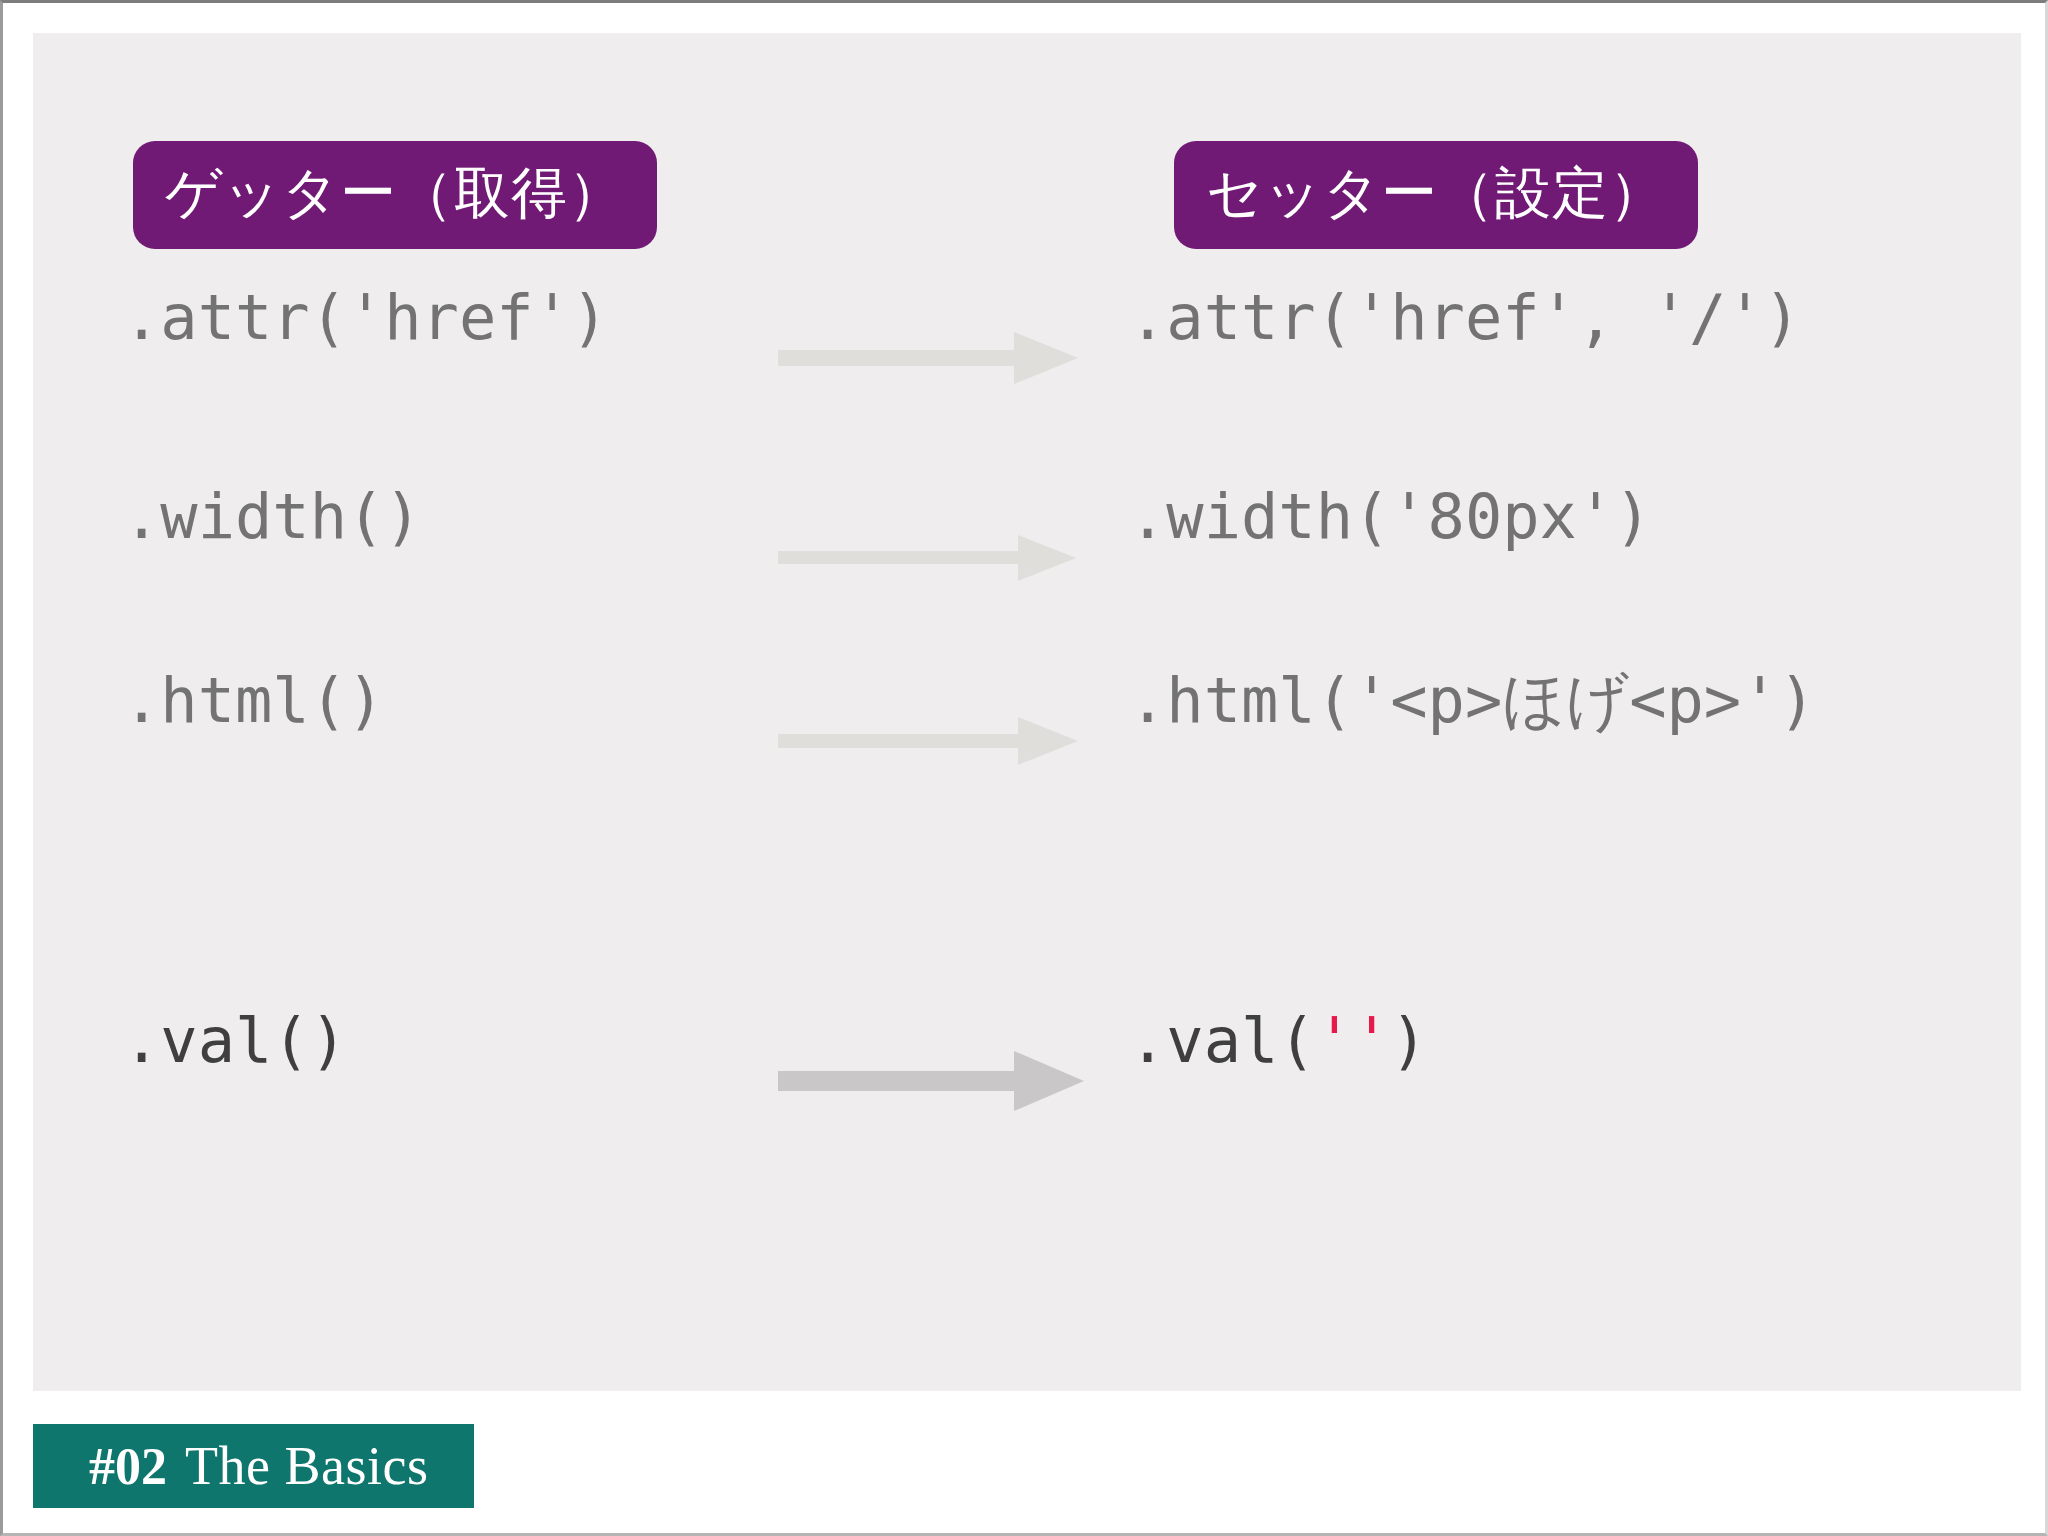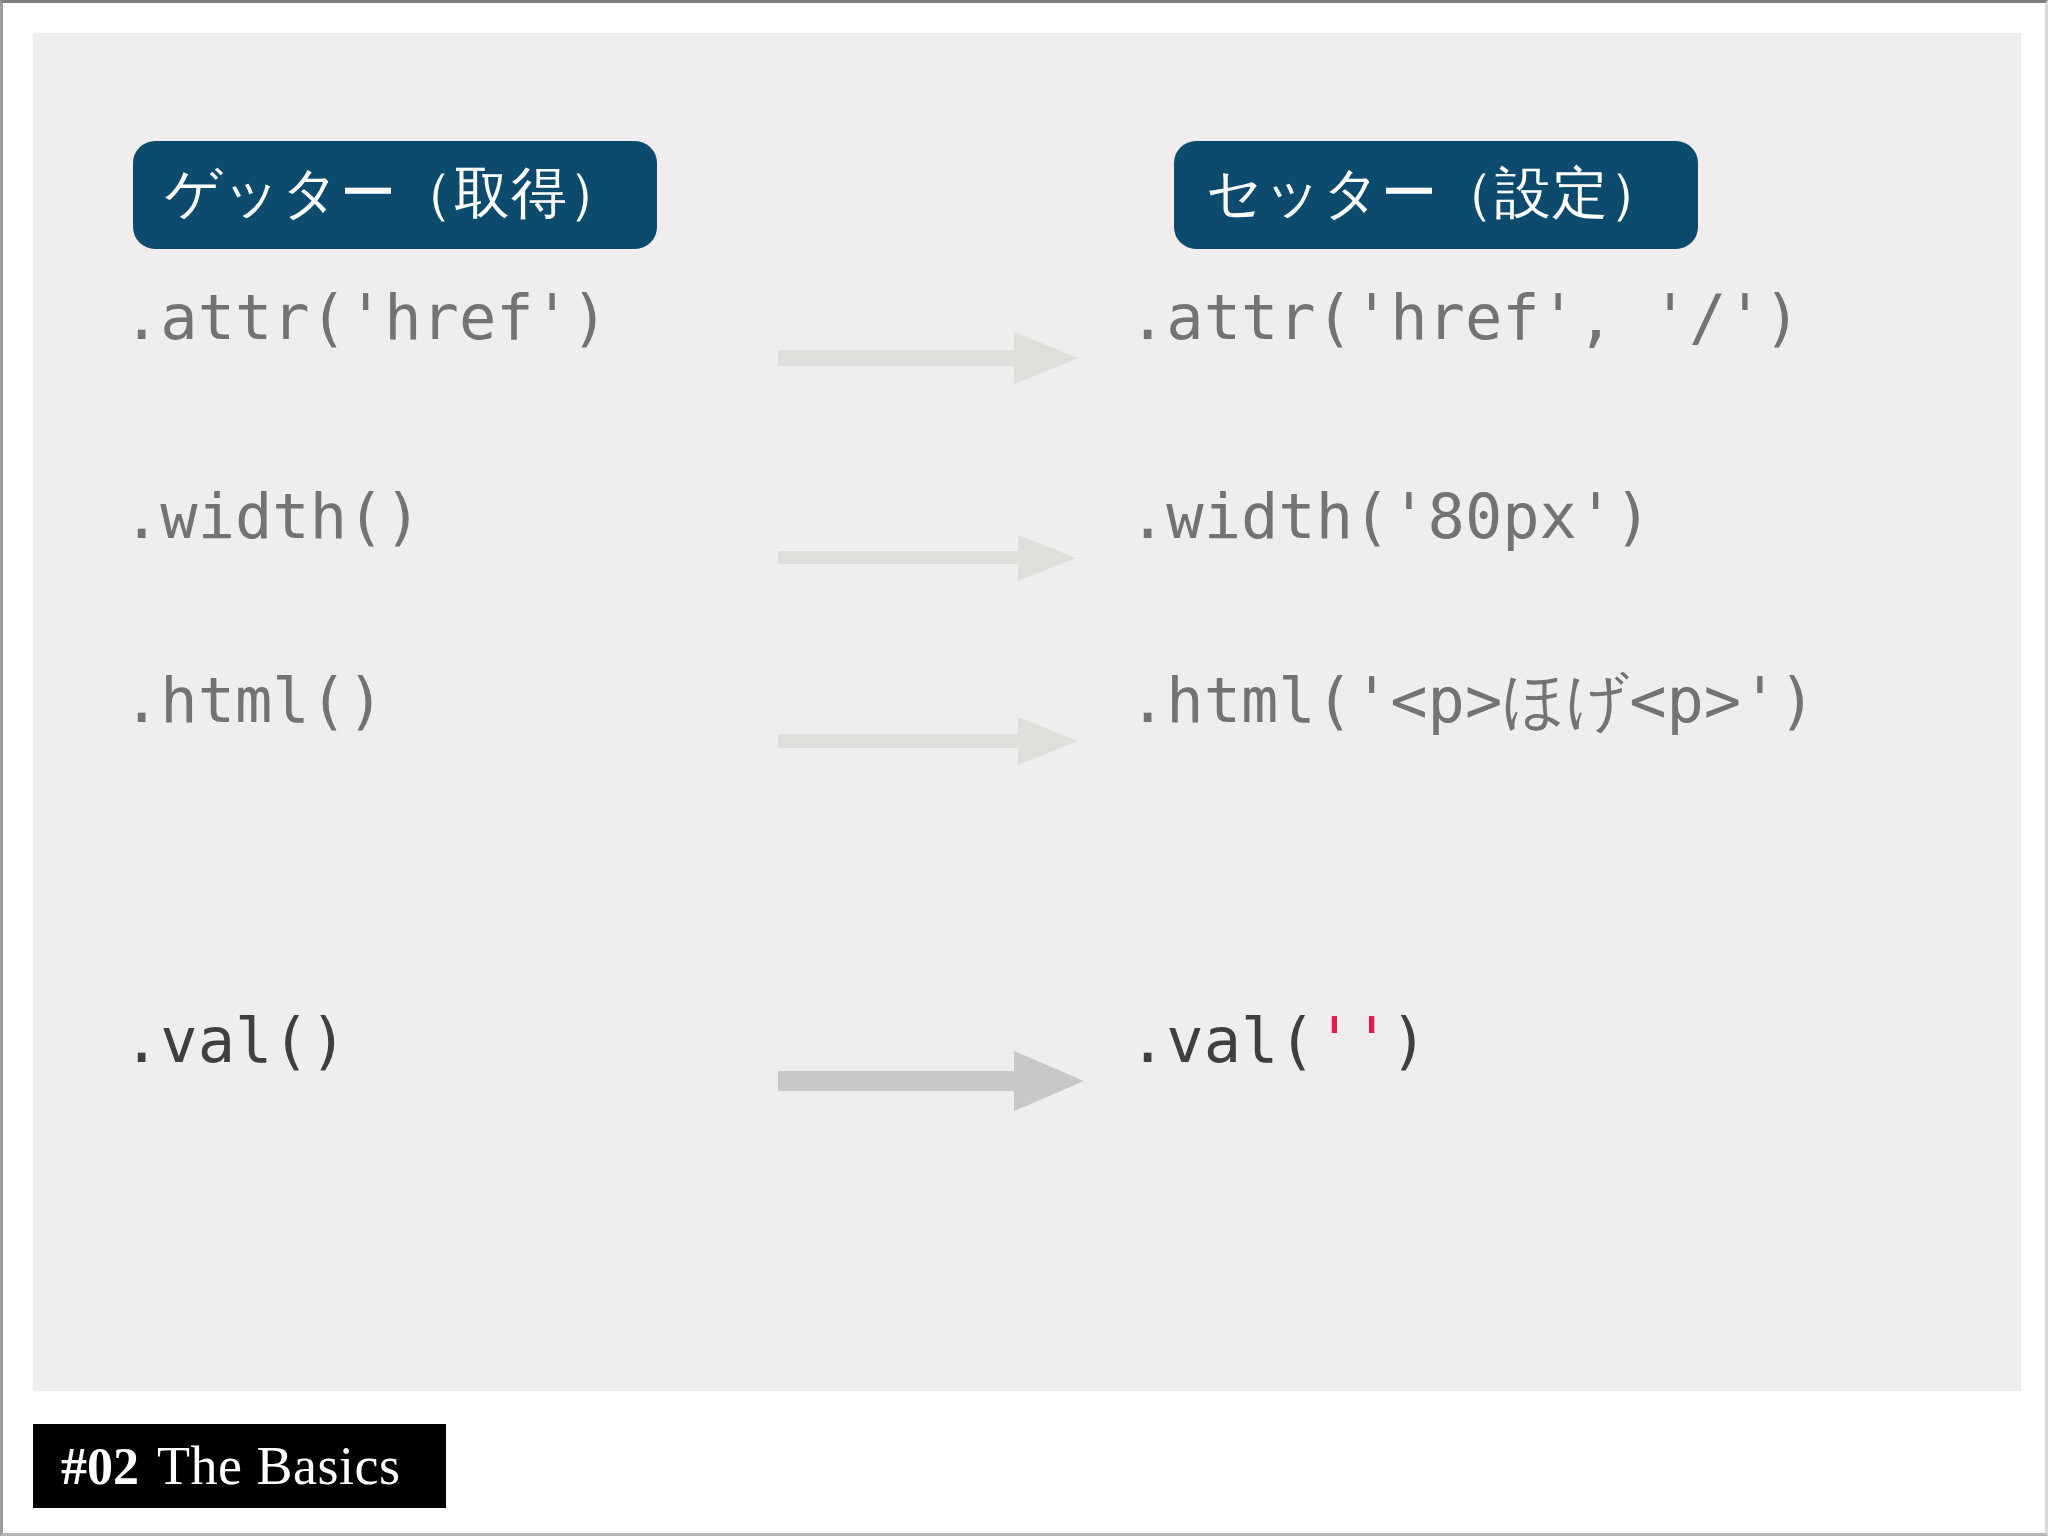--- a/index.html
+++ b/index.html
@@ -31,21 +31,21 @@
     position: absolute;
     left: 30px;
     top: 30px;
     width: 1988px;
     height: 1358px;
     background: #efeded;
   }
   
   .header-pill {
     position: absolute;
-    background: #0c4a6e;
+    background: #701a75;
     border-radius: 22px;
     color: #ffffff;
     font-family: "Liberation Serif", "DejaVu Serif", serif;
     font-size: 56px;
     line-height: 1;
     letter-spacing: 1px;
     padding: 24px 32px 28px 32px;
     white-space: nowrap;
     box-sizing: border-box;
   }
@@ -92,25 +92,25 @@
   }
   .arrow.dim .shaft { background: #c9c7c7; }
   .arrow.dim .head  { border-left-color: #c9c7c7; }
 
   
   #footer-badge {
     position: absolute;
     left: 30px;
     top: 1421px;
     height: 84px;
-    background: #000000;
+    background: #0f766e;
     color: #ffffff;
     display: flex;
     align-items: center;
-    padding: 0 46px 0 28px;
+    padding: 0 46px 0 56px;
     box-sizing: border-box;
     font-family: "Liberation Serif", "DejaVu Serif", serif;
     white-space: nowrap;
   }
   #footer-number {
     font-size: 52px;
     font-weight: bold;
     letter-spacing: 0px;
   }
   #footer-title {

